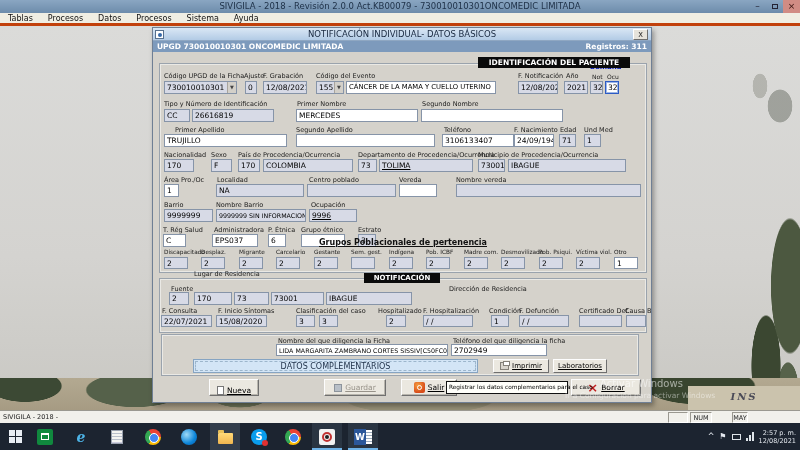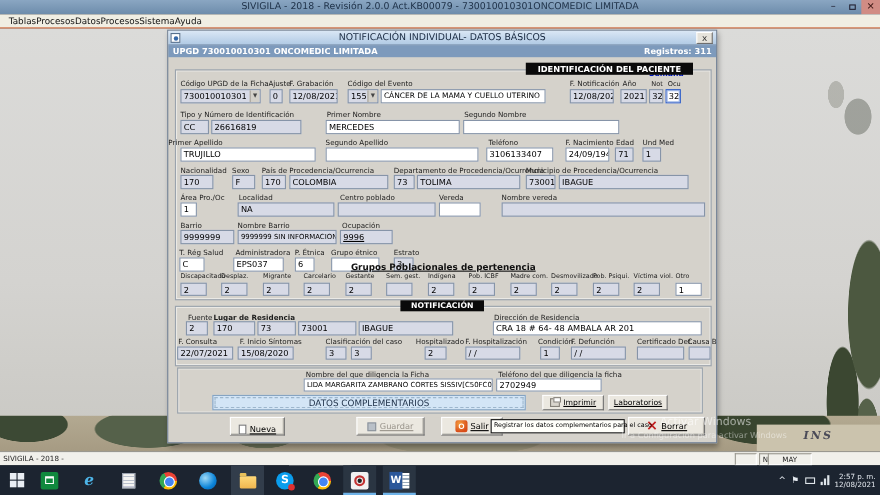--- a/index.html
+++ b/index.html
@@ -9,21 +9,21 @@
   
   #titlebar { position:absolute; left:0; top:0; width:800px; height:13px;
     background:linear-gradient(#8aa6c2,#6d8cab); color:#20334a; font-size:8.5px;
     text-align:center; line-height:13px; white-space:nowrap; }
   .wctl { position:absolute; top:0; height:13px; width:17px; text-align:center;
     line-height:12px; font-size:9px; color:#223; }
   #btn-close-app { background:#d18c84; color:#3a1512; }
   .maxglyph { display:inline-block; width:6px; height:5px; border:1px solid #223; margin-top:4px; }
 
   #menubar { position:absolute; left:0; top:13px; width:800px; height:13px;
-    background:#f0eee3; border-bottom:1px solid #c2410c; display:flex; 
+    background:#f0eee3; border-bottom:3px solid #c2410c; display:flex; gap:15px;
     padding-left:8px; font-size:8px; color:#111; align-items:center; }
   .menu-item { cursor:default; }
 
   
   #desktop { position:absolute; left:0; top:26px; width:800px; height:384px;
     background:linear-gradient(180deg,#dbdbd9 0%,#d4d3d0 60%,#c9c8c3 100%); }
   #branches { position:absolute; left:735px; top:20px; width:65px; height:110px;
     background:
       radial-gradient(ellipse 30px 40px at 45px 60px, rgba(90,95,85,.45) 40%, transparent 42%),
       radial-gradient(ellipse 18px 30px at 25px 40px, rgba(110,112,100,.35) 40%, transparent 42%); }
@@ -221,43 +221,43 @@
   <div class="bx focus" style="left:452px; top:53px; width:14px;">32</div>
 
   <div class="lbl" style="left:11px; top:72px;">Tipo y Número de Identificación</div>
   <div class="bx ro" style="left:11px; top:81px; width:26px;">CC</div>
   <div class="bx ro" style="left:39px; top:81px; width:82px;">26616819</div>
   <div class="lbl" style="left:144px; top:72px;">Primer Nombre</div>
   <div class="bx" style="left:143px; top:81px; width:122px;">MERCEDES</div>
   <div class="lbl" style="left:269px; top:72px;">Segundo Nombre</div>
   <div class="bx" style="left:268px; top:81px; width:142px;"></div>
 
-  <div class="lbl" style="left:0; top:98px;text-align:center;">Primer Apellido</div>
+  <div class="lbl" style="left:22px; top:98px;text-align:center;">Primer Apellido</div>
   <div class="bx" style="left:11px; top:106px; width:123px;">TRUJILLO</div>
   <div class="lbl" style="left:143px; top:98px;">Segundo Apellido</div>
   <div class="bx" style="left:143px; top:106px; width:139px;"></div>
   <div class="lbl" style="left:291px; top:98px;">Teléfono</div>
-  <div class="bx" style="left:289px; top:106px; width:61px;">3106133407</div>
+  <div class="bx" style="left:289px; top:106px; width:72px;">3106133407</div>
   <div class="lbl" style="left:361px; top:98px;">F. Nacimiento</div>
   <div class="bx" style="left:361px; top:106px; width:40px;">24/09/1949</div>
   <div class="lbl" style="left:407px; top:98px;">Edad</div>
   <div class="bx ro" style="left:406px; top:106px; width:17px;">71</div>
   <div class="lbl" style="left:431px; top:98px;">Und Med</div>
   <div class="bx ro" style="left:431px; top:106px; width:17px;">1</div>
 
   <div class="lbl" style="left:11px; top:123px;">Nacionalidad</div>
   <div class="bx ro" style="left:11px; top:131px; width:30px;">170</div>
   <div class="lbl" style="left:58px; top:123px;">Sexo</div>
   <div class="bx ro" style="left:58px; top:131px; width:21px;">F</div>
   <div class="lbl" style="left:85px; top:123px;">País de Procedencia/Ocurrencia</div>
   <div class="bx ro" style="left:85px; top:131px; width:22px;">170</div>
   <div class="bx ro" style="left:110px; top:131px; width:90px;">COLOMBIA</div>
   <div class="lbl" style="left:205px; top:123px;">Departamento de Procedencia/Ocurrencia</div>
   <div class="bx ro" style="left:205px; top:131px; width:19px;">73</div>
-  <div class="bx ro" style="left:226px; top:131px; width:94px;">TOLIMA</div>
+  <div class="bx ro" style="left:226px; top:131px; width:94px;text-decoration:underline;">TOLIMA</div>
   <div class="lbl" style="left:325px; top:123px;">Municipio de Procedencia/Ocurrencia</div>
   <div class="bx ro" style="left:325px; top:131px; width:27px;">73001</div>
   <div class="bx ro" style="left:355px; top:131px; width:118px;">IBAGUE</div>
 
   <div class="lbl" style="left:11px; top:148px;">Área Pro./Oc</div>
   <div class="bx" style="left:11px; top:156px; width:15px;">1</div>
   <div class="lbl" style="left:64px; top:148px;">Localidad</div>
   <div class="bx ro" style="left:63px; top:156px; width:88px;">NA</div>
   <div class="lbl" style="left:156px; top:148px;">Centro poblado</div>
   <div class="bx ro" style="left:154px; top:156px; width:89px;"></div>
@@ -310,27 +310,26 @@
   <div class="bx ro" style="left:348px; top:229px; width:24px; height:12px;">2</div>
   <div class="bx ro" style="left:386px; top:229px; width:24px; height:12px;">2</div>
   <div class="bx ro" style="left:423px; top:229px; width:24px; height:12px;">2</div>
   <div class="bx" style="left:461px; top:229px; width:24px; height:12px;">1</div>
 
   <div class="secbar" style="left:211px; top:245px; width:76px; height:10px; font-size:7px; line-height:10px;">NOTIFICACIÓN</div>
   <div class="gb" style="left:6px; top:250px; width:488px; height:55px;"></div>
 
   <div class="lbl" style="left:18px; top:257px;">Fuente</div>
   <div class="bx ro" style="left:16px; top:264px; width:20px;">2</div>
-  <div class="lbl" style="left:41px; top:257px;font-weight:bold;">Lugar de Residencia</div>
+  <div class="lbl" style="left:41px; top:242px;">Lugar de Residencia</div>
   <div class="bx ro" style="left:41px; top:264px; width:38px;">170</div>
   <div class="bx ro" style="left:81px; top:264px; width:35px;">73</div>
   <div class="bx ro" style="left:118px; top:264px; width:53px;">73001</div>
   <div class="bx ro" style="left:173px; top:264px; width:86px;">IBAGUE</div>
   <div class="lbl" style="left:296px; top:257px;">Dirección de Residencia</div>
-  <div class="bx" style="left:295px; top:264px; width:190px;">CRA 18 # 64- 48 AMBALA  AR 201</div>
 
   <div class="lbl" style="left:9px; top:279px;">F. Consulta</div>
   <div class="bx ro" style="left:8px; top:287px; width:51px; height:12px;">22/07/2021</div>
   <div class="lbl" style="left:65px; top:279px;">F. Inicio Síntomas</div>
   <div class="bx ro" style="left:63px; top:287px; width:51px; height:12px;">15/08/2020</div>
   <div class="lbl" style="left:143px; top:279px;">Clasificación del caso</div>
   <div class="bx ro" style="left:143px; top:287px; width:19px; height:12px;">3</div>
   <div class="bx ro" style="left:166px; top:287px; width:19px; height:12px;">3</div>
   <div class="lbl" style="left:225px; top:279px;">Hospitalizado</div>
   <div class="bx ro" style="left:233px; top:287px; width:20px; height:12px;">2</div>
@@ -381,21 +380,21 @@
   <div class="abtn" style="left:418px; top:351px; width:70px;">
     <span class="icon-x">×</span>
     <span class="ul">Borrar</span>
   </div>
 </div>
 
 <div id="statusbar">
   <span class="left">SIVIGILA - 2018 -</span>
   <span class="scell" style="right:112px; width:20px;"></span>
   <span class="scell" style="right:88px; width:22px;">NUM</span>
-  <span class="scell" style="right:62px; width:40px;">MAY</span>
+  <span class="scell" style="right:52px; width:16px;">MAY</span>
   <span class="scell" style="right:2px; width:58px;margin-top:15px;">2:57:45 p.m.</span>
 </div>
 
 <div id="taskbar">
   <div class="tcell" style="left:0;">
     <span class="start-grid">
         <span></span>
         <span></span>
         <span></span>
         <span></span>

